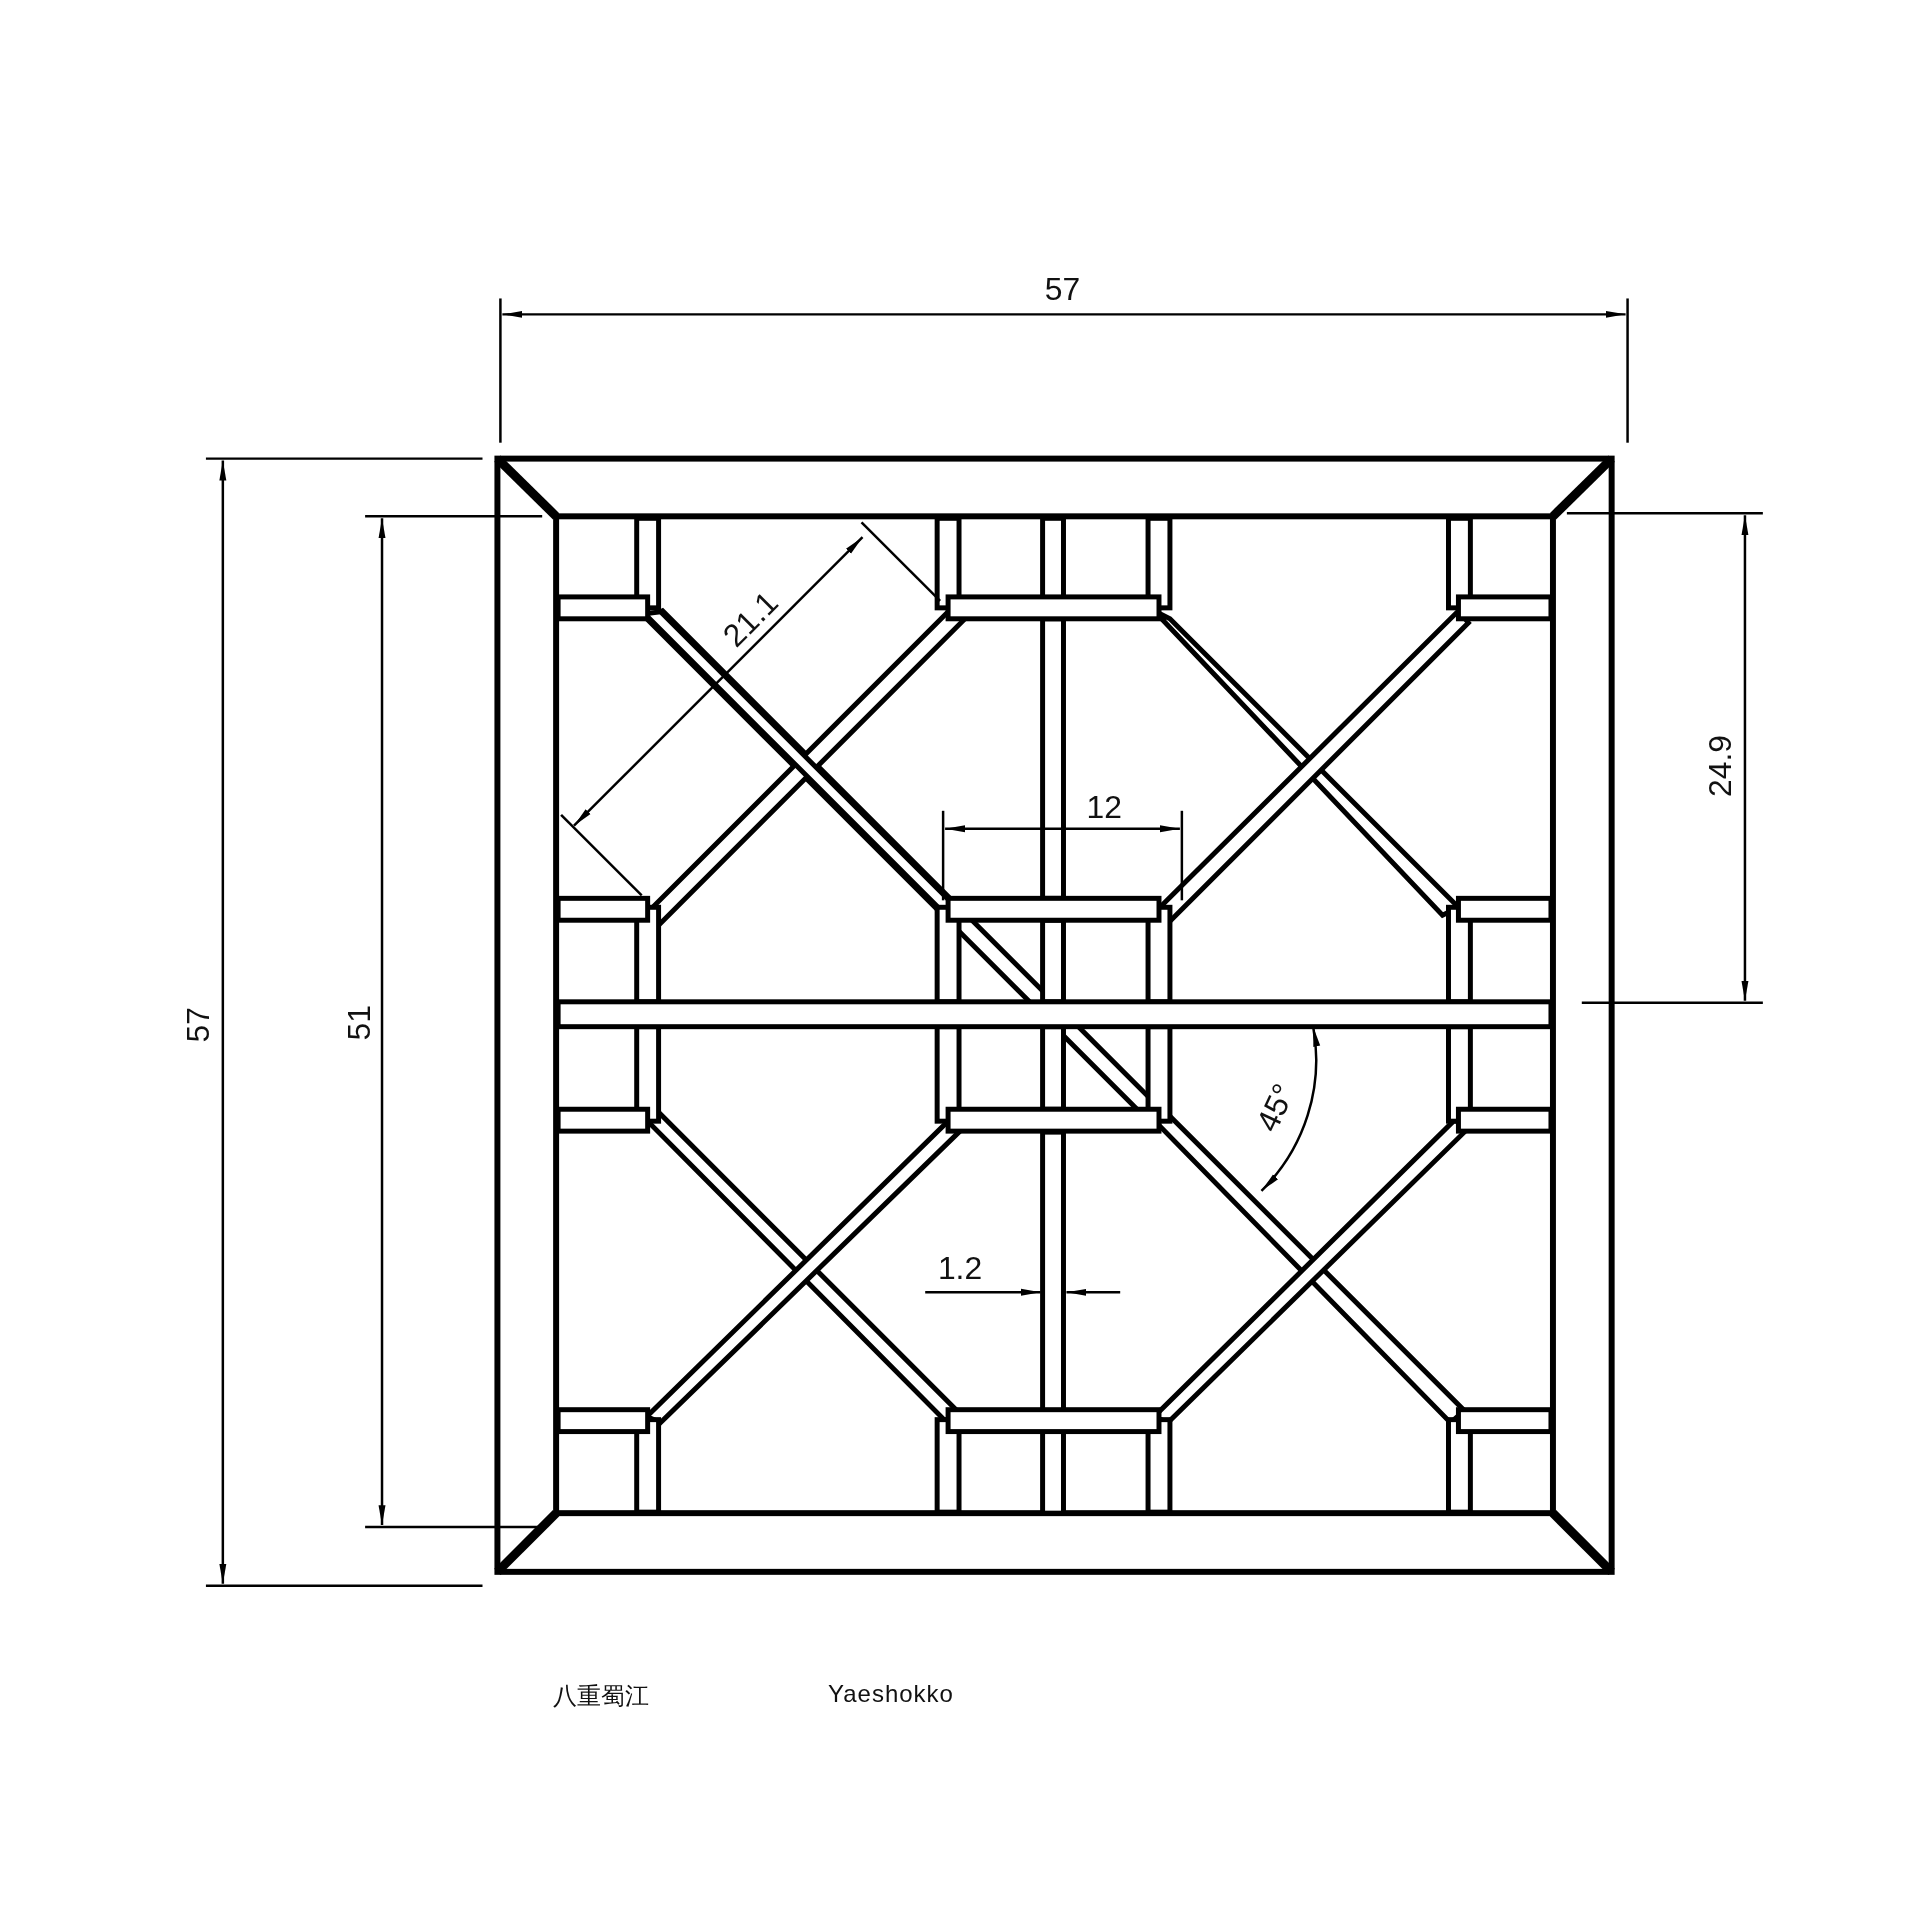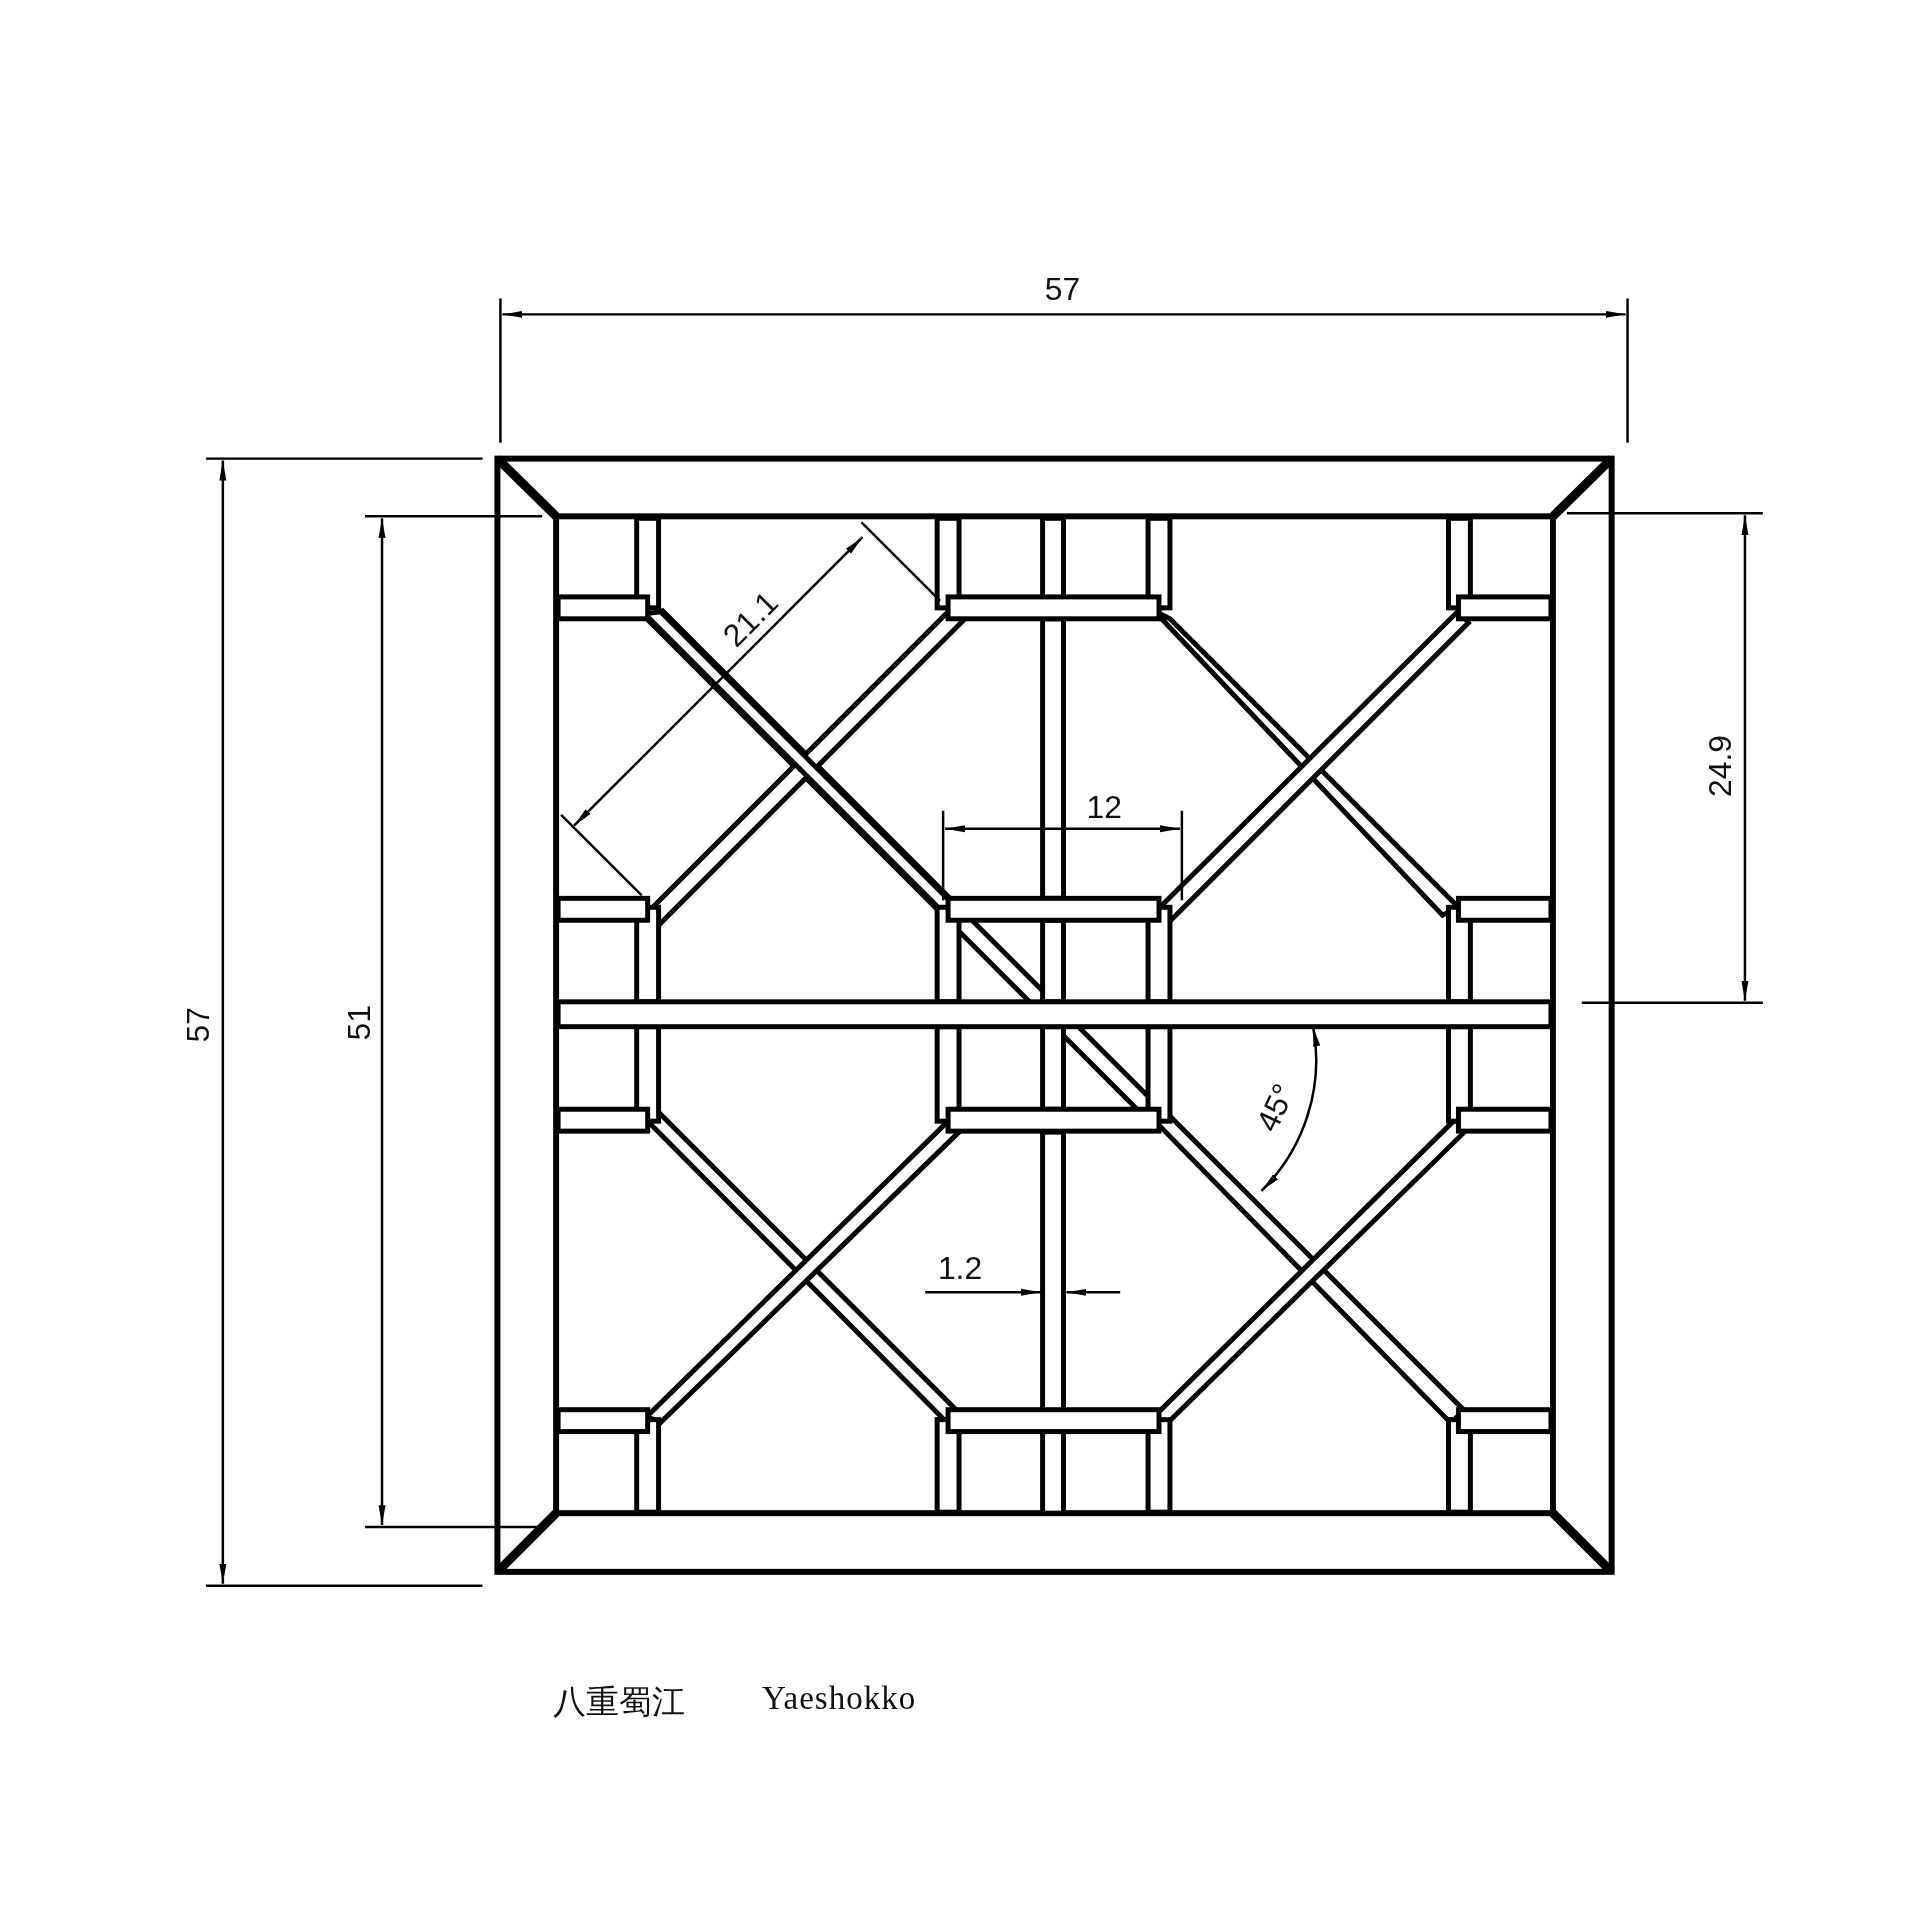--- a/index.html
+++ b/index.html
@@ -2,23 +2,23 @@
 <html><head>
 <meta charset="utf-8">
 <style>
   html, body { margin: 0; padding: 0; background: #ffffff; }
   body { width: 1929px; height: 1929px; position: relative; overflow: hidden; font-family: "Liberation Sans", sans-serif; }
   #drawing { position: absolute; left: 0; top: 0; width: 1929px; height: 1929px; }
   .thick { stroke: #000; stroke-width: 6; fill: none; }
   .bar { stroke: #000; stroke-width: 5; fill: #fff; }
   .thin { stroke: #000; stroke-width: 2.5; fill: none; }
   .dimtext { font-family: "Liberation Sans", sans-serif; font-size: 32px; fill: #111; }
-  .caption { position: absolute; top: 1680px; font-size: 33px; color: #111; }
+  .caption { position: absolute; top: 1680px; font-size: 24px; color: #111; }
   #caption-jp { left: 553px; font-family: "DejaVu Sans", sans-serif; }
-  #caption-en { left: 762px; font-family: Liberation Serif, serif; letter-spacing: 1px; }
+  #caption-en { left: 828px; font-family: Liberation Sans, sans-serif; letter-spacing: 1px; }
 </style>
 </head>
 <body>
 
 <svg id="drawing" viewBox="0 0 1939 1939" xmlns="http://www.w3.org/2000/svg">
   <defs>
     <marker id="arr" viewBox="0 0 20 10" refX="20" refY="5" markerWidth="20" markerHeight="10" orient="auto-start-reverse" markerUnits="userSpaceOnUse">
       <path d="M0,1.5 L20,5 L0,8.5 Z" fill="#000"></path>
     </marker>
   </defs>

